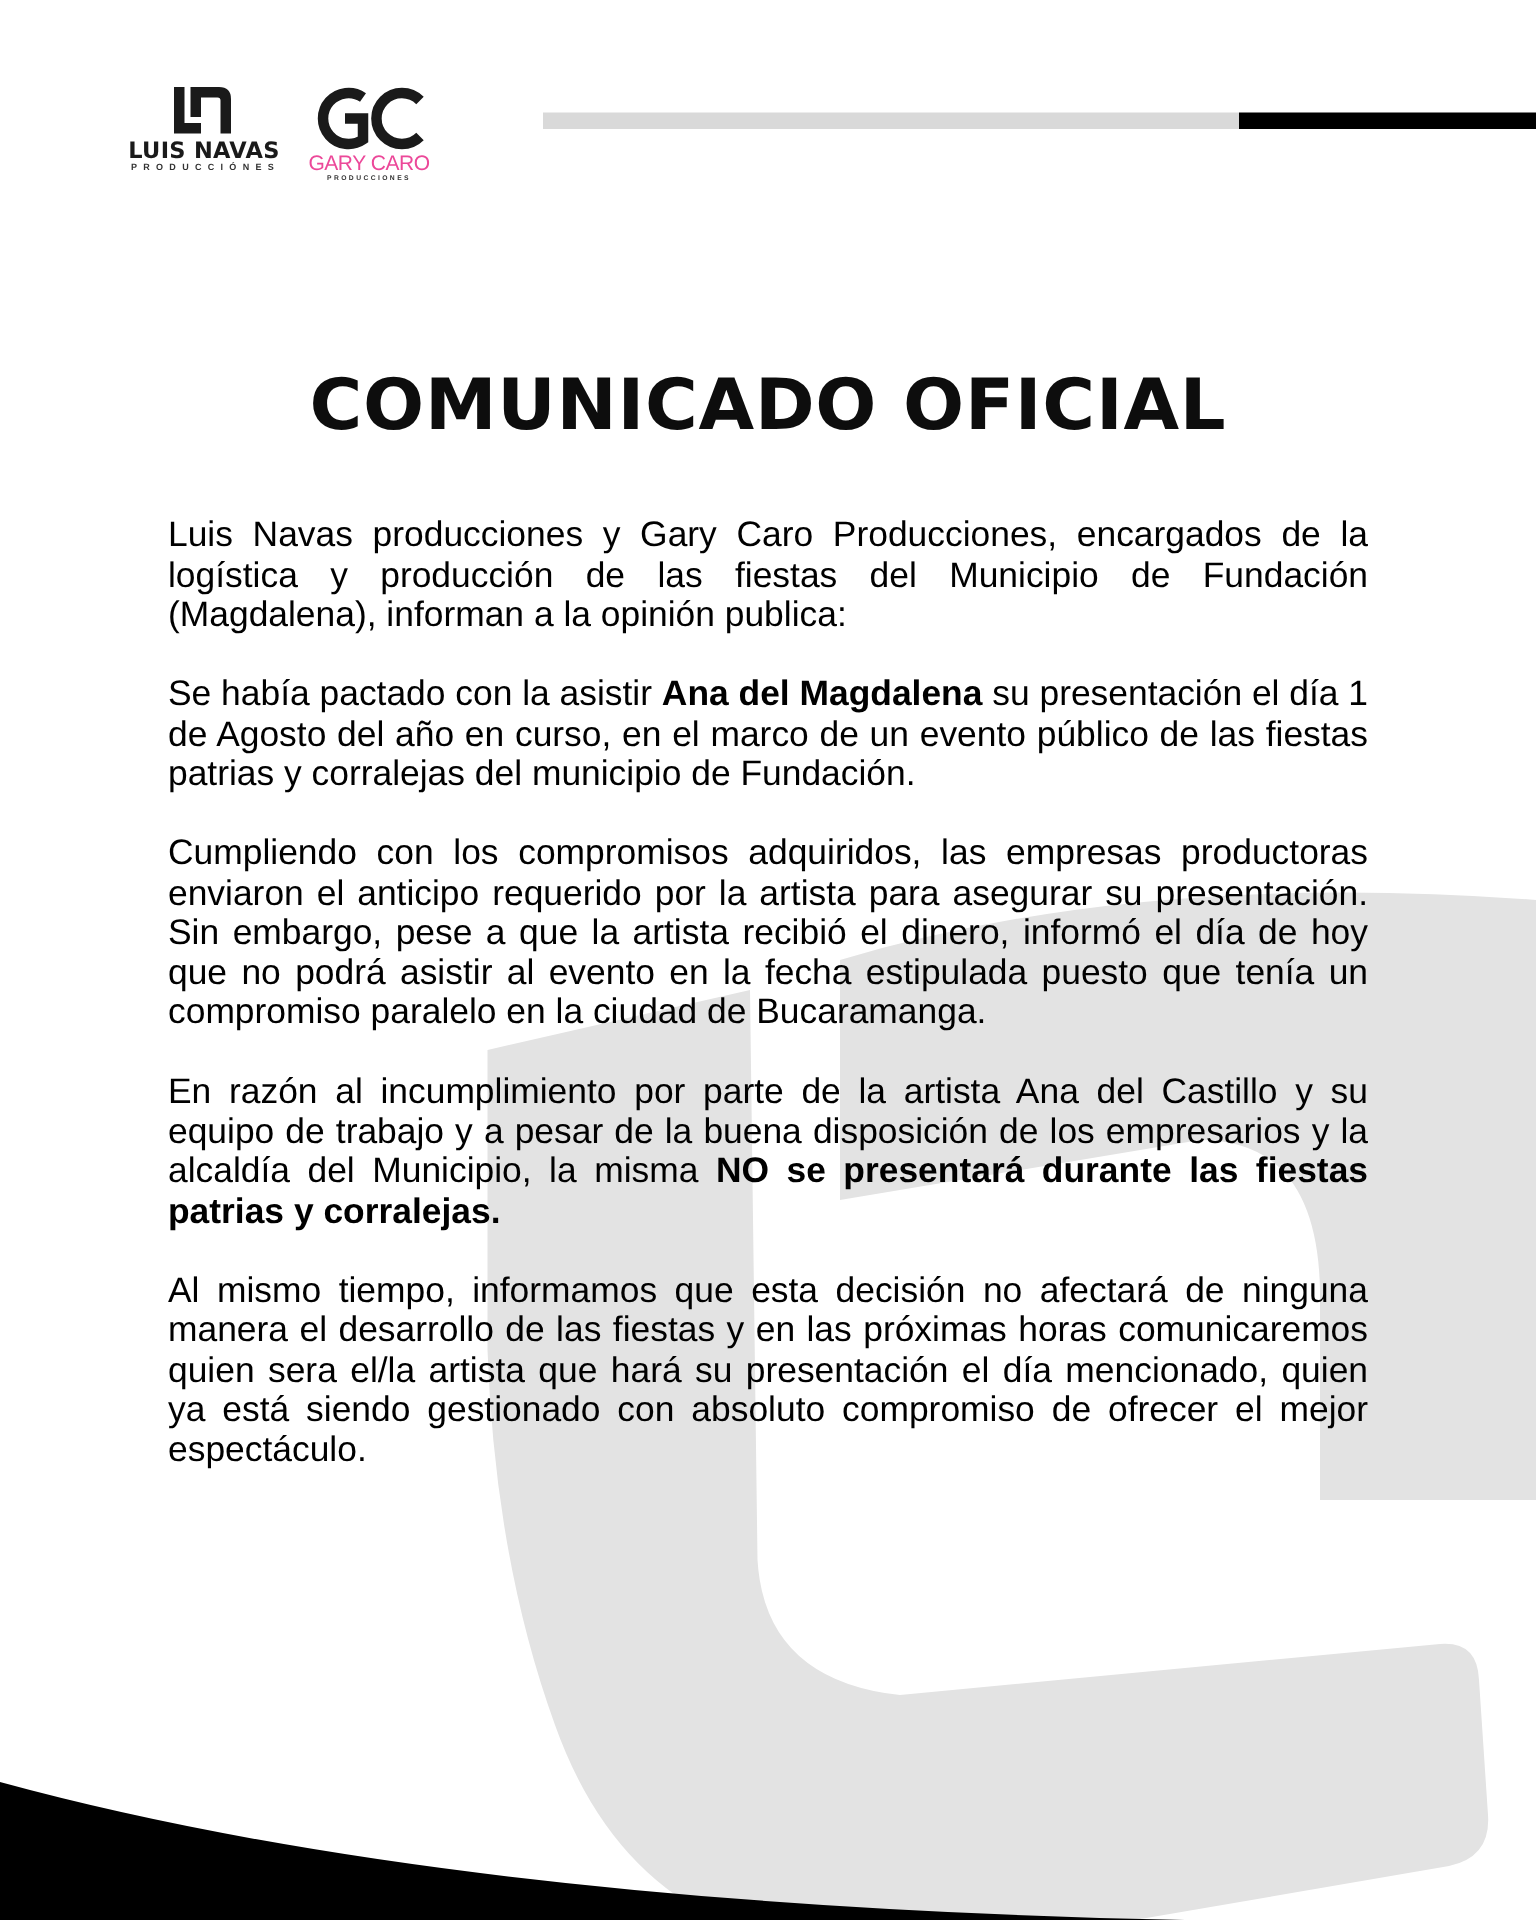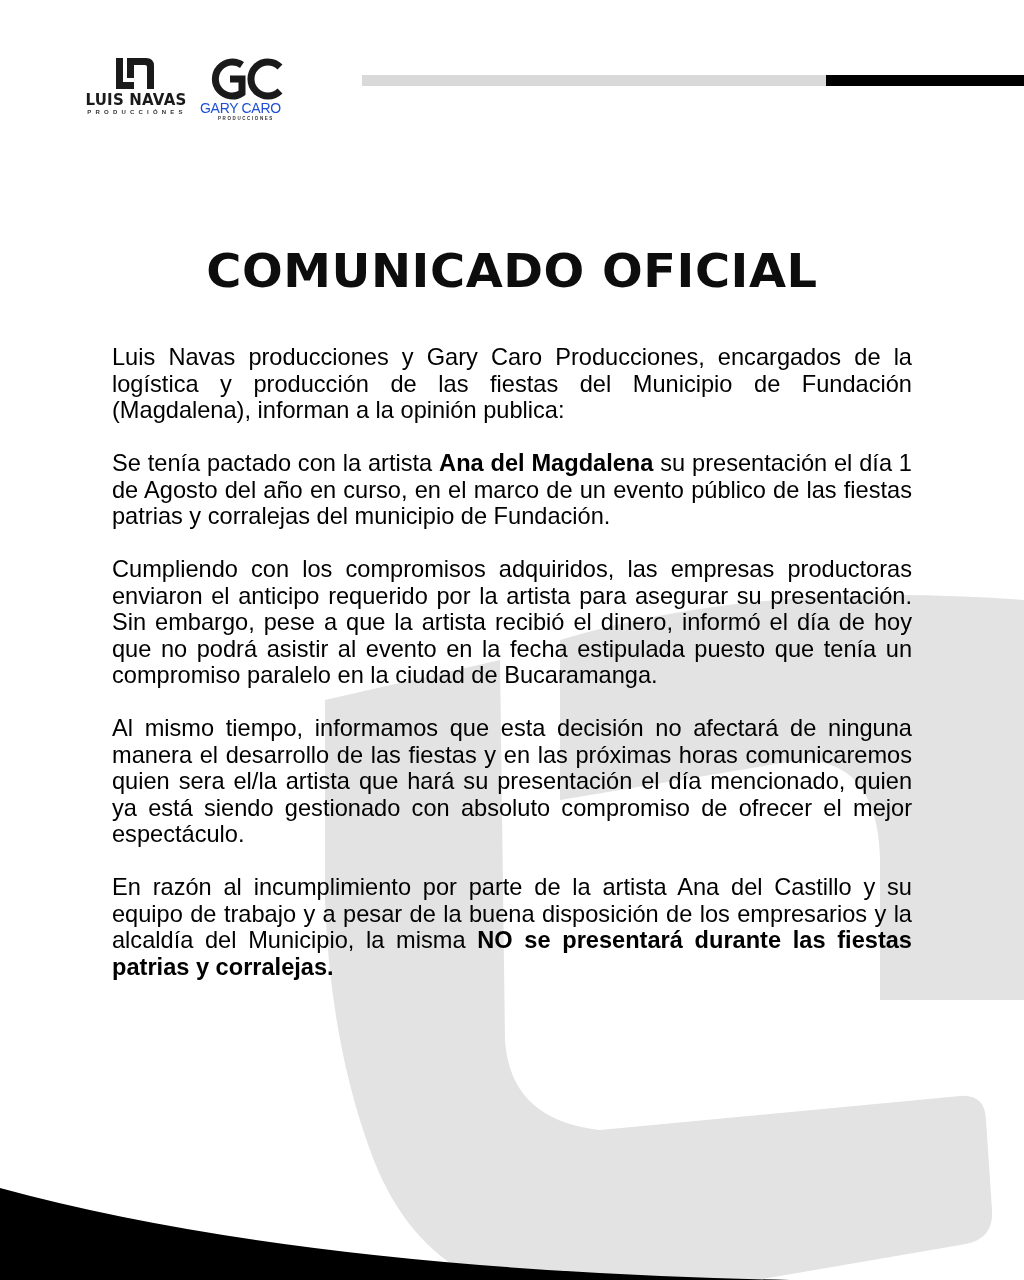--- a/index.html
+++ b/index.html
@@ -18,22 +18,22 @@
       font-weight: 900; font-size: 15px; letter-spacing: 0.2px; color: #1a1a1a;
       font-family: "DejaVu Sans", sans-serif;
     }
     .logo-ln .sub {
       position: absolute; left: 2px; top: 53px; width: 118px; text-align: center;
       font-size: 6px; letter-spacing: 4.2px; color: #333; font-weight: 700;
     }
     .logo-gc { position: absolute; left: 200px; top: 58px; width: 92px; height: 66px; }
     .logo-gc .mark { position: absolute; left: 8px; top: 0; width: 76px; height: 42px; }
     .logo-gc .name {
-      position: absolute; left: 0; top: 42px; width: 92px; 
-      font-size: 14px; color: #1d4ed8; letter-spacing: -0.3px;
+      position: absolute; left: 0; top: 42px; width: 92px; text-align: center;
+      font-size: 14px; color: #ec4899; letter-spacing: -0.3px;
     }
     .logo-gc .sub {
       position: absolute; left: 0; top: 58px; width: 92px; text-align: center;
       font-size: 4.5px; letter-spacing: 1.6px; color: #333; font-weight: 700;
     }
     .rule-grey { position: absolute; left: 362px; top: 75px; width: 464px; height: 11px; background: #d9d9d9; }
     .rule-black { position: absolute; left: 826px; top: 75px; width: 198px; height: 11px; background: #000000; }
 
     .title {
       position: absolute; left: 0; top: 212px; width: 1024px; text-align: center; z-index: 2;
@@ -89,24 +89,24 @@
   <div class="rule-black"></div>
 </div>
 
 <h1 class="title">COMUNICADO OFICIAL</h1>
 
 <div class="body-text">
   <p>
     <span>Luis Navas producciones y Gary Caro Producciones, encargados de la logística y producción de las fiestas del Municipio de Fundación (Magdalena), informan a la opinión publica:</span>
   </p>
   <p>
-    <span>Se tenía pactado con la artista </span><b>Ana del Magdalena</b><span> su presentación el día 1 de Agosto del año en curso, en el marco de un evento público de las fiestas patrias y corralejas del municipio de Fundación.</span>
+    <span>Se había pactado con la asistir </span><b>Ana del Magdalena</b><span> su presentación el día 1 de Agosto del año en curso, en el marco de un evento público de las fiestas patrias y corralejas del municipio de Fundación.</span>
   </p>
   <p>
     <span>Cumpliendo con los compromisos adquiridos, las empresas productoras enviaron el anticipo requerido por la artista para asegurar su presentación. Sin embargo, pese a que la artista recibió el dinero, informó el día de hoy que no podrá asistir al evento en la fecha estipulada puesto que tenía un compromiso paralelo en la ciudad de Bucaramanga.</span>
   </p>
   <p>
-    <span>Al mismo tiempo, informamos que esta decisión no afectará de ninguna manera el desarrollo de las fiestas y en las próximas horas comunicaremos quien sera el/la artista que hará su presentación el día mencionado, quien ya está siendo gestionado con absoluto compromiso de ofrecer el mejor espectáculo.</span>
+    <span>En razón al incumplimiento por parte de la artista Ana del Castillo y su equipo de trabajo y a pesar de la buena disposición de los empresarios y la alcaldía del Municipio, la misma </span><b>NO se presentará durante las fiestas patrias y corralejas.</b>
   </p>
   <p>
-    <span>En razón al incumplimiento por parte de la artista Ana del Castillo y su equipo de trabajo y a pesar de la buena disposición de los empresarios y la alcaldía del Municipio, la misma </span><b>NO se presentará durante las fiestas patrias y corralejas.</b>
+    <span>Al mismo tiempo, informamos que esta decisión no afectará de ninguna manera el desarrollo de las fiestas y en las próximas horas comunicaremos quien sera el/la artista que hará su presentación el día mencionado, quien ya está siendo gestionado con absoluto compromiso de ofrecer el mejor espectáculo.</span>
   </p>
 </div>
 
 </body></html>

